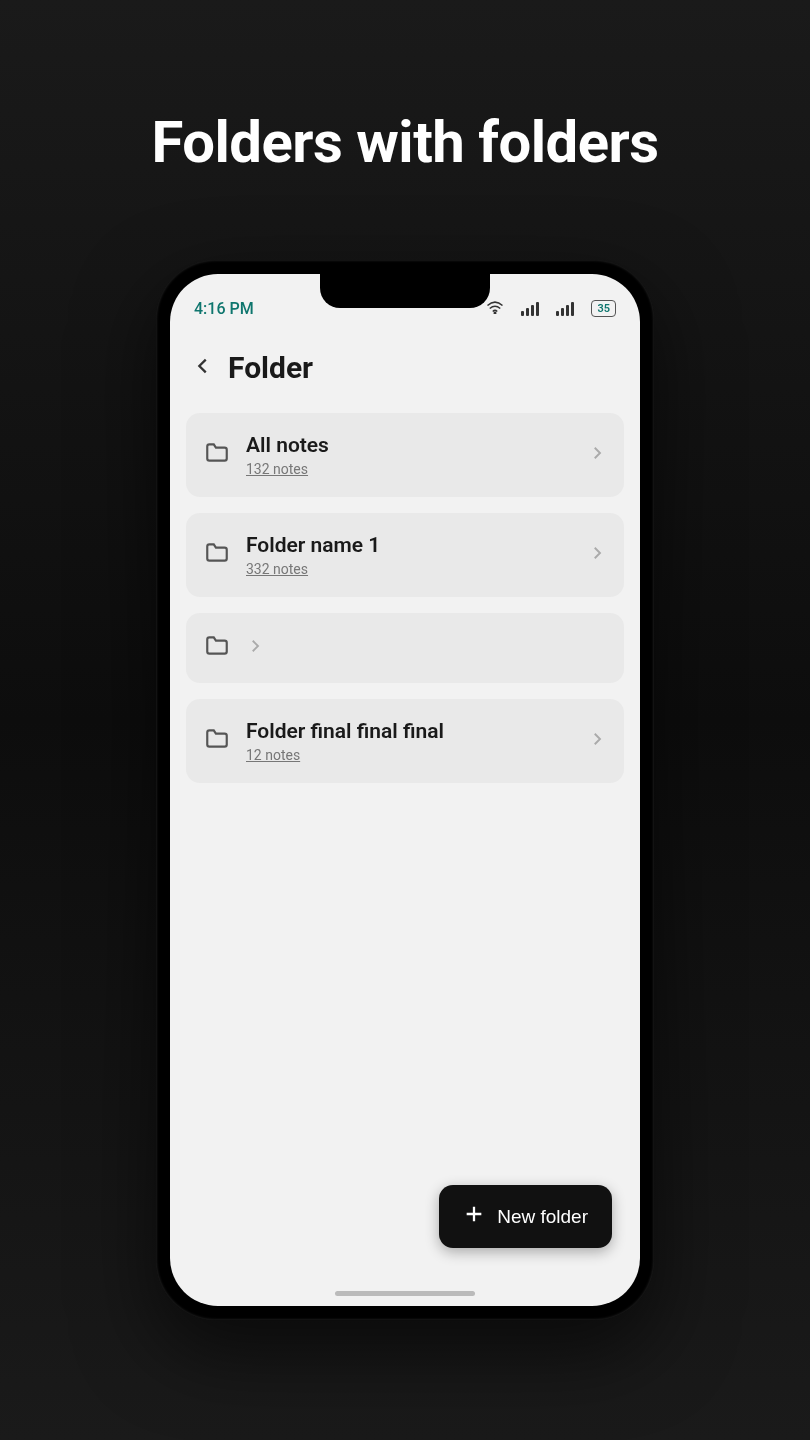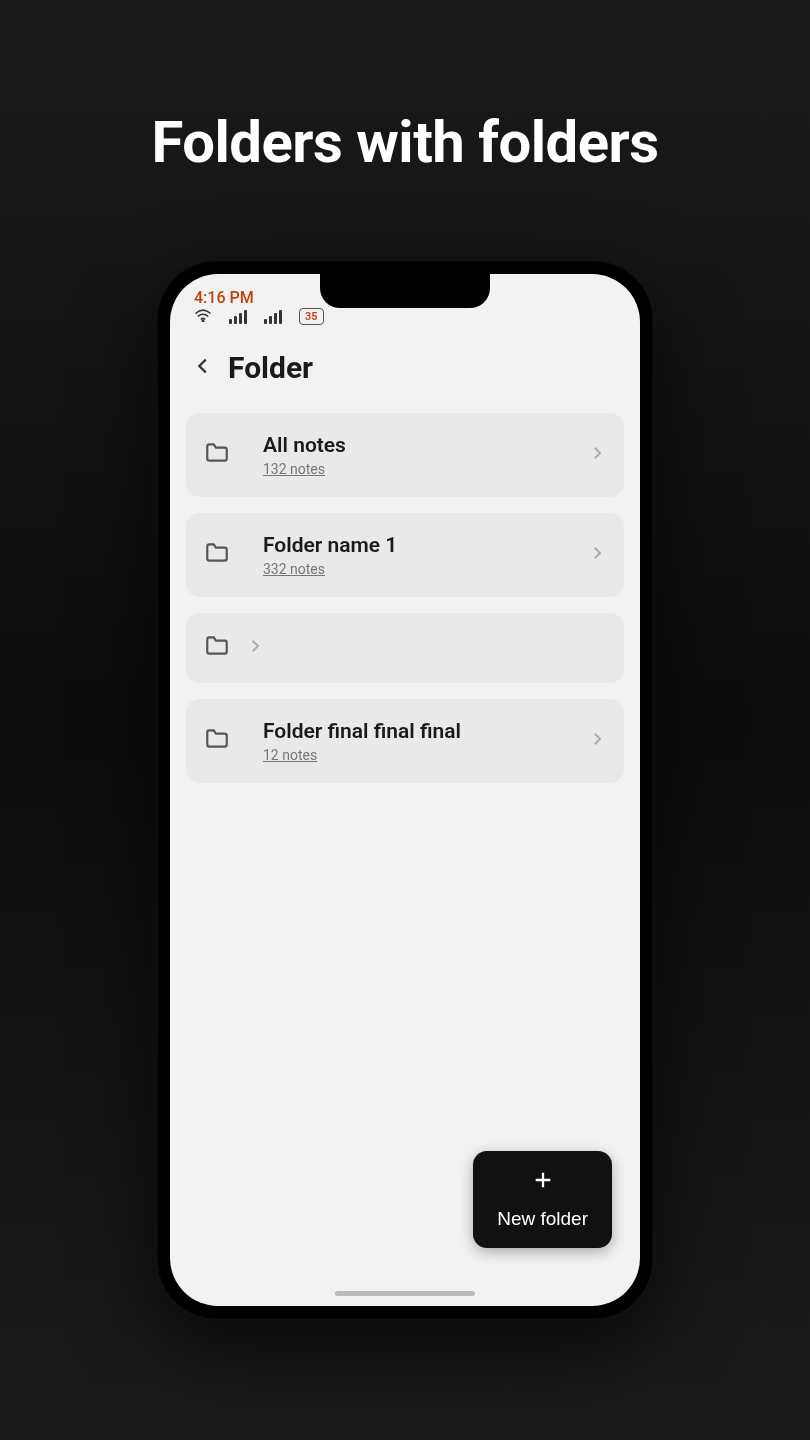--- a/index.html
+++ b/index.html
@@ -51,27 +51,26 @@
       transform: translateX(-50%);
       width: 170px;
       height: 34px;
       background: #000;
       border-radius: 0 0 20px 20px;
       z-index: 10;
     }
     .status-bar {
       display: flex;
       justify-content: space-between;
-      align-items: flex-start;
+      align-items: flex-end;
       padding: 14px 24px 0;
       height: 44px;
       font-size: 16px;
       font-weight: 500;
-      color: #c2410c;
-      flex-direction: column;
+      color: #0f766e;
     }
     .status-right {
       display: flex;
       align-items: center;
       gap: 17px;
     }
     .battery-pill {
       border: 1.5px solid #555;
       border-radius: 4px;
       padding: 1px 5px;
@@ -109,21 +108,20 @@
       gap: 16px;
     }
     .folder-icon svg {
       width: 26px;
       height: 26px;
       stroke: #555;
       fill: none;
     }
     .folder-text {
       flex: 1;
-      margin-left: 17px;
     }
     .folder-name {
       font-size: 21px;
       font-weight: 600;
       color: #1a1a1a;
       margin-bottom: 4px;
     }
     .folder-count {
       font-size: 14px;
       color: #777;
@@ -142,21 +140,20 @@
       color: #fff;
       border: none;
       border-radius: 14px;
       padding: 18px 24px;
       display: flex;
       align-items: center;
       gap: 12px;
       font-size: 19px;
       font-weight: 500;
       box-shadow: 0 4px 14px rgba(0,0,0,0.3);
-      flex-direction: column;
     }
     .new-folder-btn svg {
       width: 22px;
       height: 22px;
       stroke: #fff;
     }
     .home-indicator {
       position: absolute;
       bottom: 10px;
       left: 50%;

